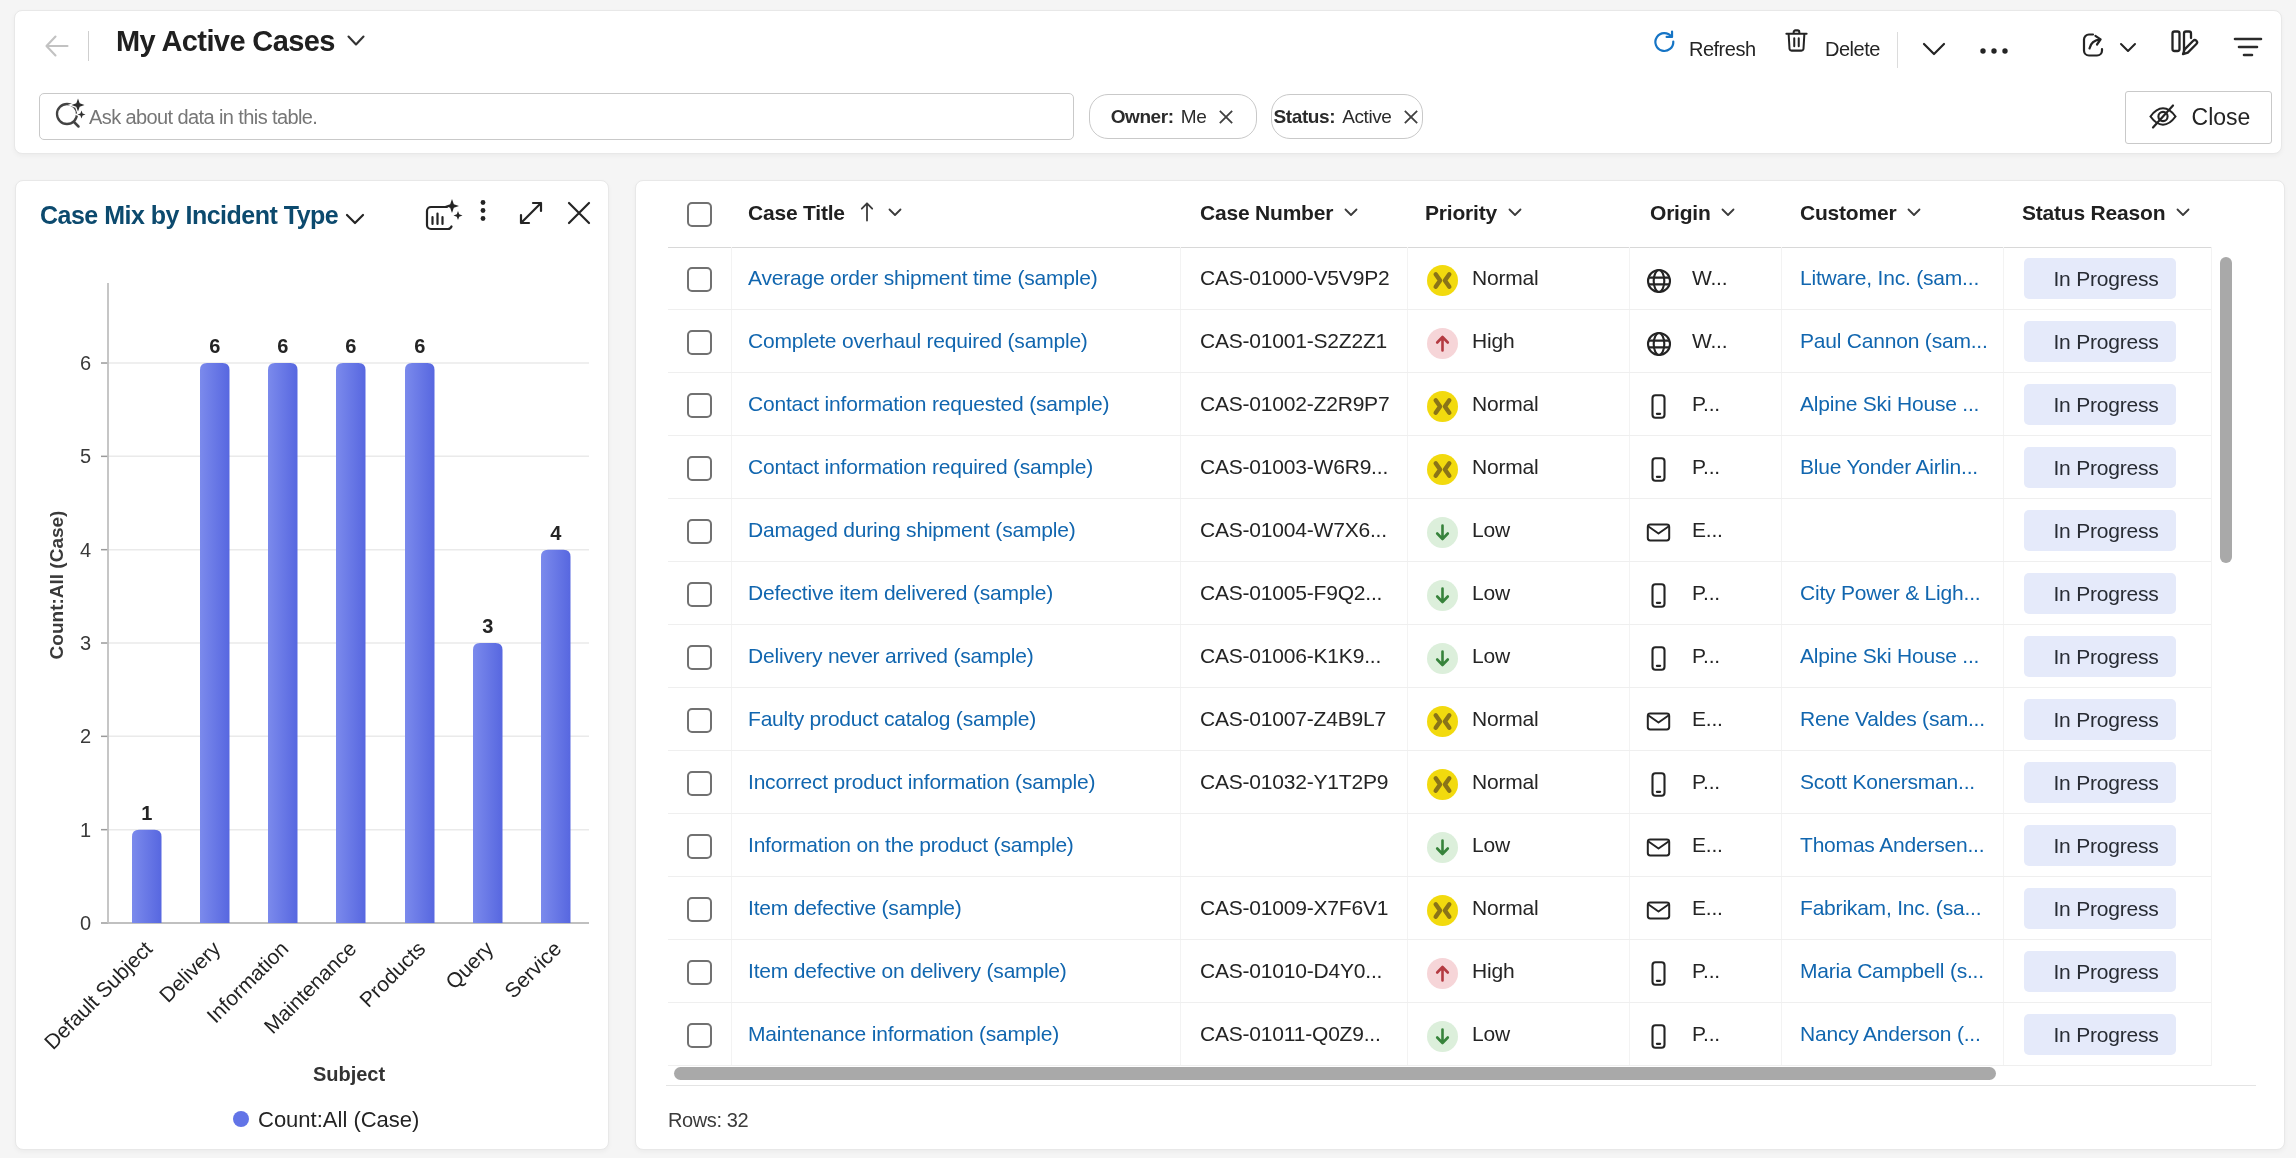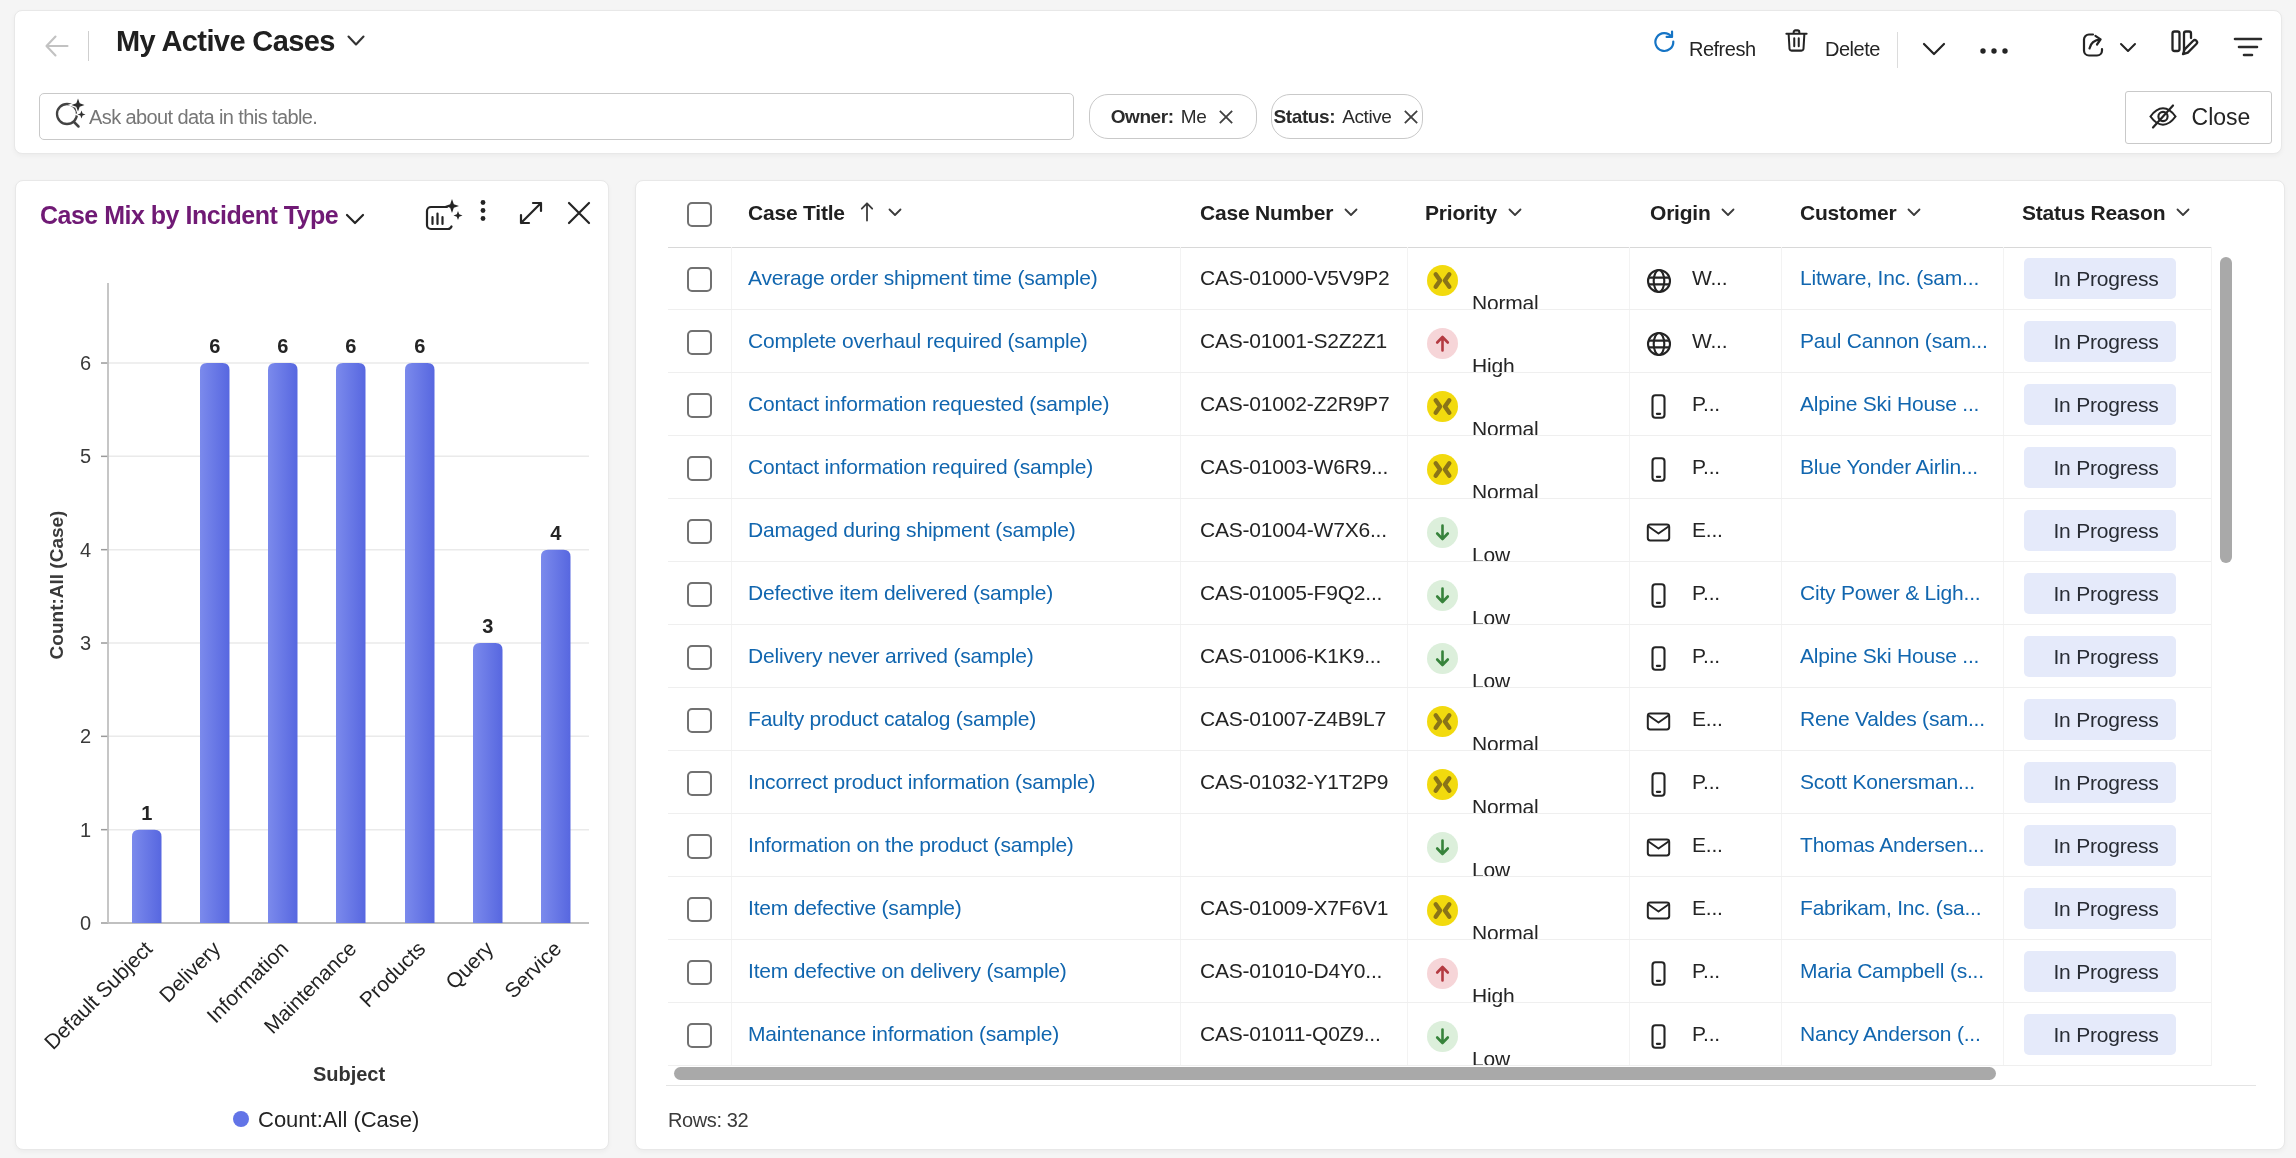--- a/index.html
+++ b/index.html
@@ -14,30 +14,30 @@
 #titlechev { left:331px; top:23px; }
 .tbtxt { font-size:20px; letter-spacing:-0.5px; color:#242424; top:16px; line-height:44px; position:absolute; }
 #searchbox { left:24px; top:82px; width:1035px; height:47px; border:1px solid #c9c9c9; border-radius:5px; }
 #searchtxt { left:74px; top:95px; font-size:20px; letter-spacing:-0.6px; color:#767676; position:absolute; }
 .fpill { position:absolute; top:83px; height:45px; border:1px solid #c9c9c9; border-radius:19px; font-size:19px; letter-spacing:-0.4px; color:#2b2b2b; display:flex; align-items:center; justify-content:center; white-space:nowrap; }
 .fv { margin-left:7px; }
 .fpill b { font-weight:bold; }
 .fx { margin-left:11px; flex:none; }
 #closebtn { left:2110px; top:80px; width:147px; height:53px; border:1px solid #c9c9c9; border-radius:3px; line-height:51px; font-size:23px; color:#242424; text-align:center; }
 
-#ctitle { left:24px; top:20px; font-size:25px; font-weight:bold; color:#701a75; letter-spacing:-0.5px; position:absolute; }
+#ctitle { left:24px; top:20px; font-size:25px; font-weight:bold; color:#0c4a6e; letter-spacing:-0.5px; position:absolute; }
 
 .trow { position:absolute; left:0; width:1650px; height:63px; }
 .trow::after { content:""; position:absolute; left:32px; width:1543px; bottom:0; height:1px; background:#efefef; }
 .cb { position:absolute; left:51px; top:20px; width:25px; height:25px; border:2px solid #717171; border-radius:5px; }
 .title { position:absolute; left:112px; top:0; line-height:62px; font-size:21px; letter-spacing:-0.2px; color:#1166af; }
 .num { position:absolute; left:564px; top:0; line-height:62px; font-size:21px; letter-spacing:-0.2px; color:#242424; }
 .pri { position:absolute; left:791px; top:0; height:63px; }
 .pri svg { position:absolute; top:18px; }
-.pritxt { position:absolute; left:45px; line-height:62px; font-size:21px; letter-spacing:-0.2px; color:#242424;margin-top:25px; }
+.pritxt { position:absolute; left:45px; line-height:62px; font-size:21px; letter-spacing:-0.2px; color:#242424; }
 .org { position:absolute; left:1010px; top:0; height:63px; }
 .org svg { position:absolute; top:21px; }
 .orgtxt { position:absolute; left:46px; line-height:62px; font-size:21px; letter-spacing:-0.2px; color:#242424; }
 .cust { position:absolute; left:1164px; top:0; line-height:62px; font-size:21px; letter-spacing:-0.2px; color:#1166af; }
 .pill { position:absolute; left:1388px; top:11px; width:152px; height:41px; line-height:41px; background:#e5eafa; border-radius:5px; font-size:21px; letter-spacing:-0.2px; color:#282c34; text-align:center;padding-left:12px; }
 #thead { position:absolute; left:0; top:0; width:1650px; height:66px; }
 #thead .cb { top:21px; }
 .hlabel { position:absolute; font-size:21px; letter-spacing:-0.2px; font-weight:bold; color:#202020; line-height:64px; top:0; white-space:nowrap; }
 .hdivider { position:absolute; left:32px; top:66px; width:1543px; height:1px; background:#d8d8d8; }
 .vline { position:absolute; top:66px; width:1px; height:819px; background:#f3f3f3; }

